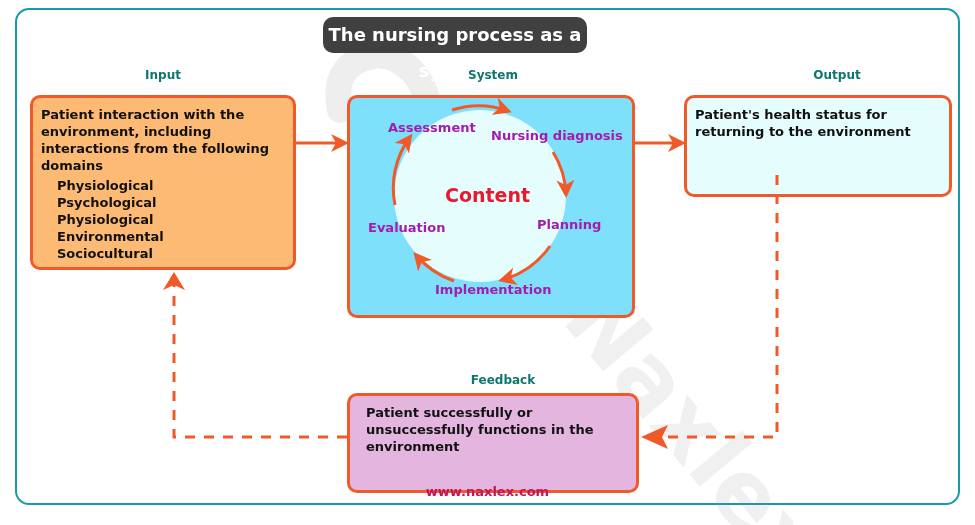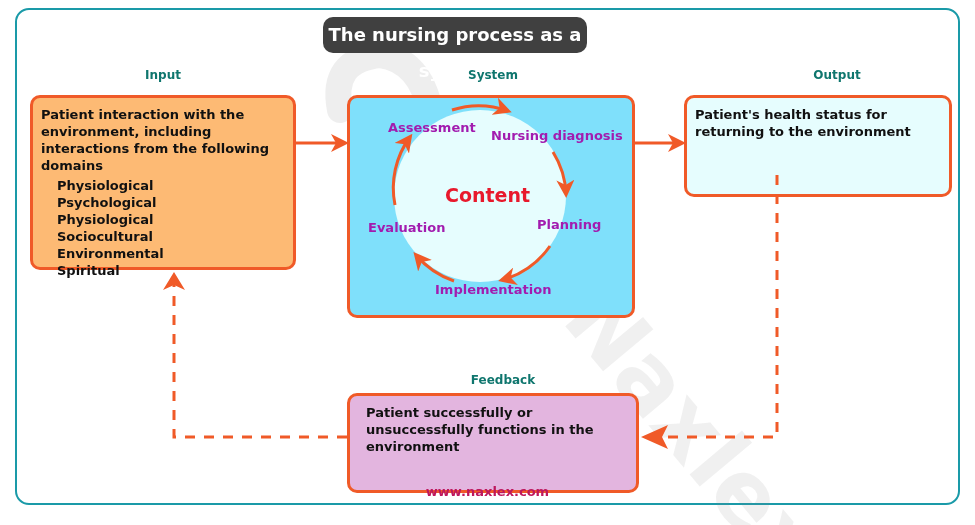--- a/index.html
+++ b/index.html
@@ -49,23 +49,22 @@
 <div class="heading" style="left:440px; top:68px; width:106px;">System</div>
 <div class="heading" style="left:784px; top:68px; width:106px;">Output</div>
 <div class="heading" style="left:440px; top:373px; width:126px;">Feedback</div>
 
 <div class="box box-input">
   <p>Patient interaction with the environment, including interactions from the following domains</p>
   <ul class="domains">
     <li>Physiological</li>
     <li>Psychological</li>
     <li>Physiological</li>
+    <li>Environmental</li>
     <li>Sociocultural</li>
-    <li>Environmental</li>
-    <li>Spiritual</li>
   </ul>
 </div>
 
 <div class="box box-system"></div>
 
 <div class="box box-output">
   <p>Patient's health status for returning to the environment</p>
 </div>
 
 <div class="box box-feedback">

